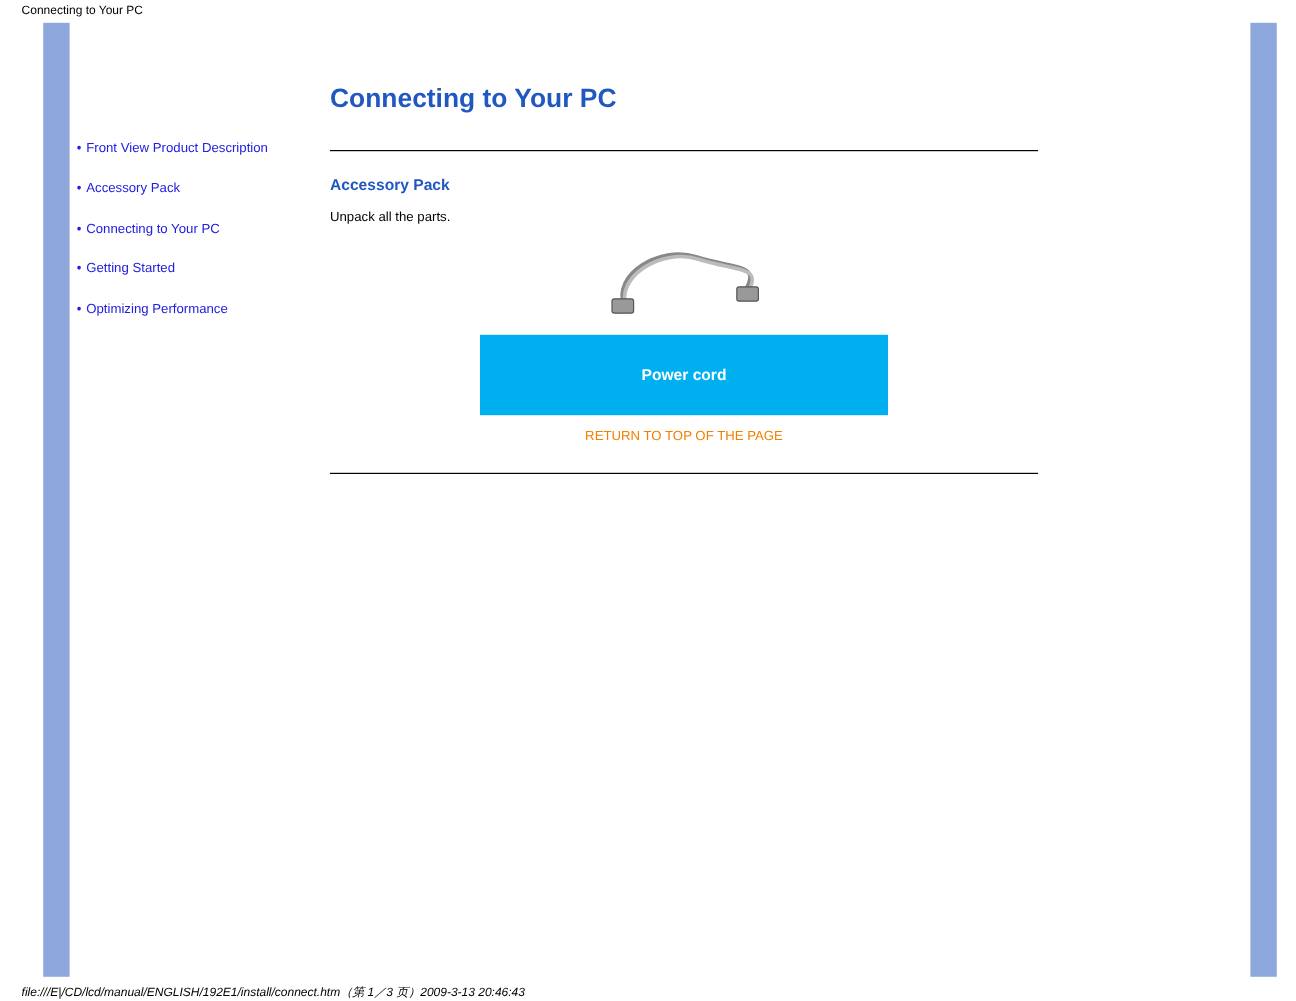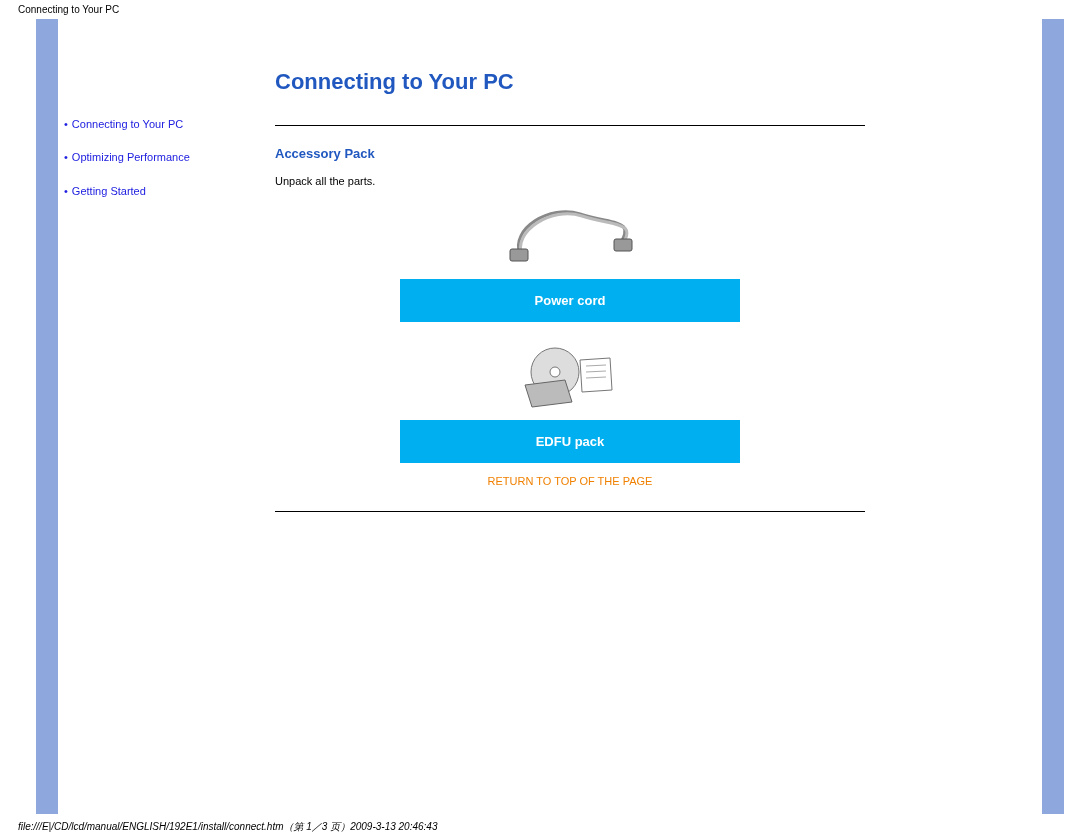--- a/index.html
+++ b/index.html
@@ -89,21 +89,21 @@
     display: flex;
     align-items: center;
     justify-content: center;
   }
   .accessory-label {
     background: #00aff0;
     color: #fff;
     font-weight: bold;
     font-size: 13px;
     text-align: center;
-    padding: 14px 0;
+    padding: 26px 0;
   }
   .return-top {
     text-align: center;
     font-size: 11px;
     margin-top: 12px;
   }
   .return-top a {
     color: #f08000;
     text-decoration: none;
   }
@@ -125,23 +125,25 @@
 </head>
 <body>
 
 <div class="top-small-title">Connecting to Your PC</div>
 
 <div class="page-wrap">
   <div class="left-bar"></div>
   <div class="right-bar"></div>
 
   <nav class="sidebar">
+    <div><span class="bullet">•</span><a href="#">Front View Product Description</a></div>
+    <div><span class="bullet">•</span><a href="#">Accessory Pack</a></div>
     <div><span class="bullet">•</span><a href="#">Connecting to Your PC</a></div>
+    <div><span class="bullet">•</span><a href="#">Getting Started</a></div>
     <div><span class="bullet">•</span><a href="#">Optimizing Performance</a></div>
-    <div><span class="bullet">•</span><a href="#">Getting Started</a></div>
   </nav>
 
   <main class="main">
     <h1 class="page-title">Connecting to Your PC</h1>
     <hr class="hr">
     <h2 class="section-title">Accessory Pack</h2>
     <p class="body-text">Unpack all the parts.</p>
 
     <div class="accessory">
       <div class="accessory-img">
@@ -149,34 +151,20 @@
           <path d="M20 55 C 10 30, 50 5, 80 15 C 115 26, 135 20, 120 45" stroke="#888" stroke-width="3" fill="none"></path>
           <path d="M22 57 C 12 32, 52 7, 82 17 C 117 28, 137 22, 122 47" stroke="#bbb" stroke-width="3" fill="none"></path>
           <rect x="10" y="50" width="18" height="12" rx="2" fill="#999" stroke="#555"></rect>
           <rect x="114" y="40" width="18" height="12" rx="2" fill="#999" stroke="#555"></rect>
         </svg>
       </div>
       <div class="accessory-label">Power cord</div>
     </div>
 
 
-    <div class="accessory">
-      <div class="accessory-img">
-        <svg width="140" height="70" viewBox="0 0 140 70">
-          <ellipse cx="55" cy="32" rx="24" ry="24" fill="#ddd" stroke="#777"></ellipse>
-          <ellipse cx="55" cy="32" rx="5" ry="5" fill="#fff" stroke="#777"></ellipse>
-          <polygon points="25,45 65,40 72,62 32,67" fill="#bbb" stroke="#666"></polygon>
-          <polygon points="80,20 110,18 112,50 82,52" fill="#fff" stroke="#777"></polygon>
-          <line x1="86" y1="26" x2="106" y2="25" stroke="#aaa"></line>
-          <line x1="86" y1="32" x2="106" y2="31" stroke="#aaa"></line>
-          <line x1="86" y1="38" x2="106" y2="37" stroke="#aaa"></line>
-        </svg>
-      </div>
-      <div class="accessory-label">EDFU pack</div>
-    </div>
 
     <div class="return-top">
       <a href="#">RETURN TO TOP OF THE PAGE</a>
     </div>
     <hr class="hr2">
   </main>
 </div>
 
 <div class="footer">file:///E|/CD/lcd/manual/ENGLISH/192E1/install/connect.htm（第 1／3 页）2009-3-13 20:46:43</div>
 

